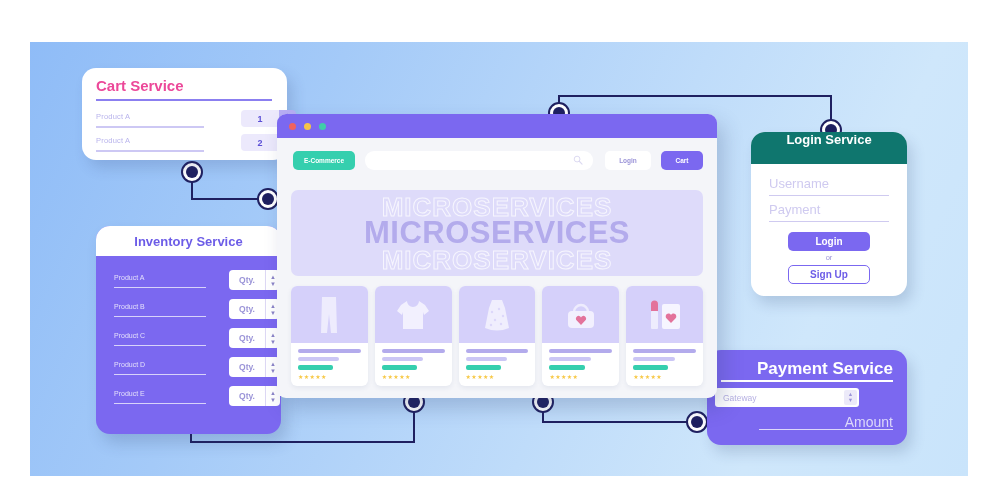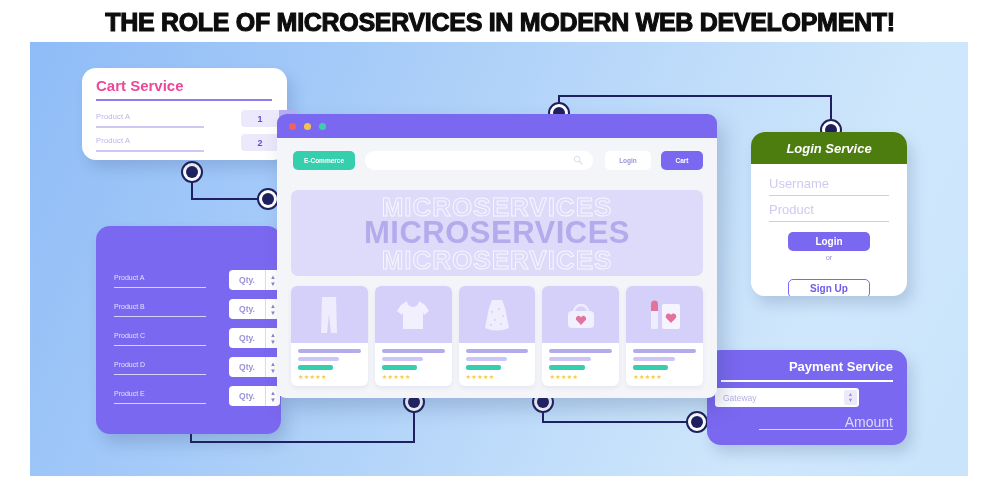--- a/index.html
+++ b/index.html
@@ -87,44 +87,44 @@
     display:flex;flex-direction:column;align-items:center;justify-content:center;gap:1px;
   }
   .qchev{font-size:6px;line-height:6px;color:#8b84c8;}
 
   
   .login{
     left:751px;top:132px;width:156px;height:164px;background:#ffffff;
     box-shadow:5px 8px 14px rgba(40,60,110,.18);overflow:hidden;
   }
   .login-head{
-    position:absolute;left:0;top:0;width:100%;height:32px;background:#4d7c0f;
-    display:flex;align-items:center;justify-content:center;font-style:italic;
+    position:absolute;left:0;top:0;width:100%;height:32px;background:#0f766e;
+    display:flex;justify-content:center;
   }
   .login-title{font-size:13px;font-weight:bold;color:#ffffff;}
   .lg-field{position:absolute;left:18px;width:120px;}
   .lg-field.f1{top:44px;} .lg-field.f2{top:70px;}
   .lg-ph{font-size:13px;color:#cfcaf0;}
   .lg-underline{margin-top:4px;width:120px;height:1.4px;background:#cfcaf0;}
   .lg-btn{
     position:absolute;left:37px;width:82px;height:19px;border-radius:5px;
     display:flex;align-items:center;justify-content:center;
     font-size:10px;font-weight:bold;
   }
   .lg-btn.primary{top:100px;background:#7b68f0;color:#fff;}
-  .lg-btn.secondary{top:133px;background:#fff;color:#6c5ce7;border:1.2px solid #7b68f0;box-sizing:border-box;margin-top:14px;}
+  .lg-btn.secondary{top:133px;background:#fff;color:#6c5ce7;border:1.2px solid #7b68f0;box-sizing:border-box;}
   .lg-or{position:absolute;left:0;top:121px;width:100%;text-align:center;font-size:7.5px;color:#9b94d8;}
 
   
   .pay{
     left:707px;top:350px;width:200px;height:95px;background:#7b68f0;
     box-shadow:5px 8px 14px rgba(40,60,110,.18);overflow:hidden;
   }
   .pay-title{
-    position:absolute;right:14px;top:9px;font-size:13px;font-weight:bold;color:#fff;
+    position:absolute;right:14px;top:9px;font-size:17px;font-weight:bold;color:#fff;
   }
   .pay-underline{position:absolute;left:14px;top:30px;width:172px;height:1.6px;background:#ffffff;}
   .pay-sel{
     position:absolute;left:8px;top:38px;width:144px;height:19px;background:#fff;border-radius:3px;
     display:flex;align-items:center;
   }
   .pay-sel-txt{margin-left:8px;font-size:8.5px;color:#b6b0e2;}
   .pay-sel-btns{
     position:absolute;right:2px;top:2px;width:13px;height:15px;background:#eceaf9;border-radius:2px;
     display:flex;flex-direction:column;align-items:center;justify-content:center;gap:1px;
@@ -190,21 +190,20 @@
   .pl{height:4px;border-radius:2px;background:#b3abec;margin-bottom:4px;}
   .pl.w1{width:100%;} .pl.w2{width:66%;background:#cbc6f5;}
   .pl.price{width:56%;height:5px;background:#35cfae;margin-bottom:4px;}
   .stars{font-size:6px;letter-spacing:0.4px;color:#f7c948;line-height:7px;}
 </style>
 </head>
 <body>
 
 <div class="page">
 
-  <div class="title">THE ROLE OF MICROSERVICES IN MODERN WEB DEVELOPMENT!</div>
 
   <div class="canvas"></div>
 
   <svg class="links">
 
     <polyline points="559,113 559,96 831,96 831,130" fill="none" stroke="#1f2060" stroke-width="2"></polyline>
 
     <polyline points="192,172 192,199 268,199" fill="none" stroke="#1f2060" stroke-width="2"></polyline>
 
     <polyline points="191,415 191,442 414,442 414,402" fill="none" stroke="#1f2060" stroke-width="2"></polyline>
@@ -244,20 +243,23 @@
         <div class="stp-val">2</div>
         <div class="stp-btns">
           <span class="chev">▲</span>
           <span class="chev">▼</span>
         </div>
       </div>
     </div>
   </div>
 
   <div class="card inv">
+    <div class="inv-head">
+      <span class="inv-title">Inventory Service</span>
+    </div>
 
     <div class="inv-row" style="top:48px;">
       <span class="inv-lbl">Product A</span>
       <div class="inv-line"></div>
       <div class="qty">
         <div class="qty-val">Qty.</div>
         <div class="qty-btns">
           <span class="qchev">▲</span>
           <span class="qchev">▼</span>
         </div>
@@ -315,21 +317,21 @@
 
   <div class="card login">
     <div class="login-head">
       <span class="login-title">Login Service</span>
     </div>
     <div class="lg-field f1">
       <div class="lg-ph">Username</div>
       <div class="lg-underline"></div>
     </div>
     <div class="lg-field f2">
-      <div class="lg-ph">Product</div>
+      <div class="lg-ph">Payment</div>
       <div class="lg-underline"></div>
     </div>
     <div class="lg-btn primary">Login</div>
     <div class="lg-or">or</div>
     <div class="lg-btn secondary">Sign Up</div>
   </div>
 
   <div class="card pay">
     <div class="pay-title">Payment Service</div>
     <div class="pay-underline"></div>

